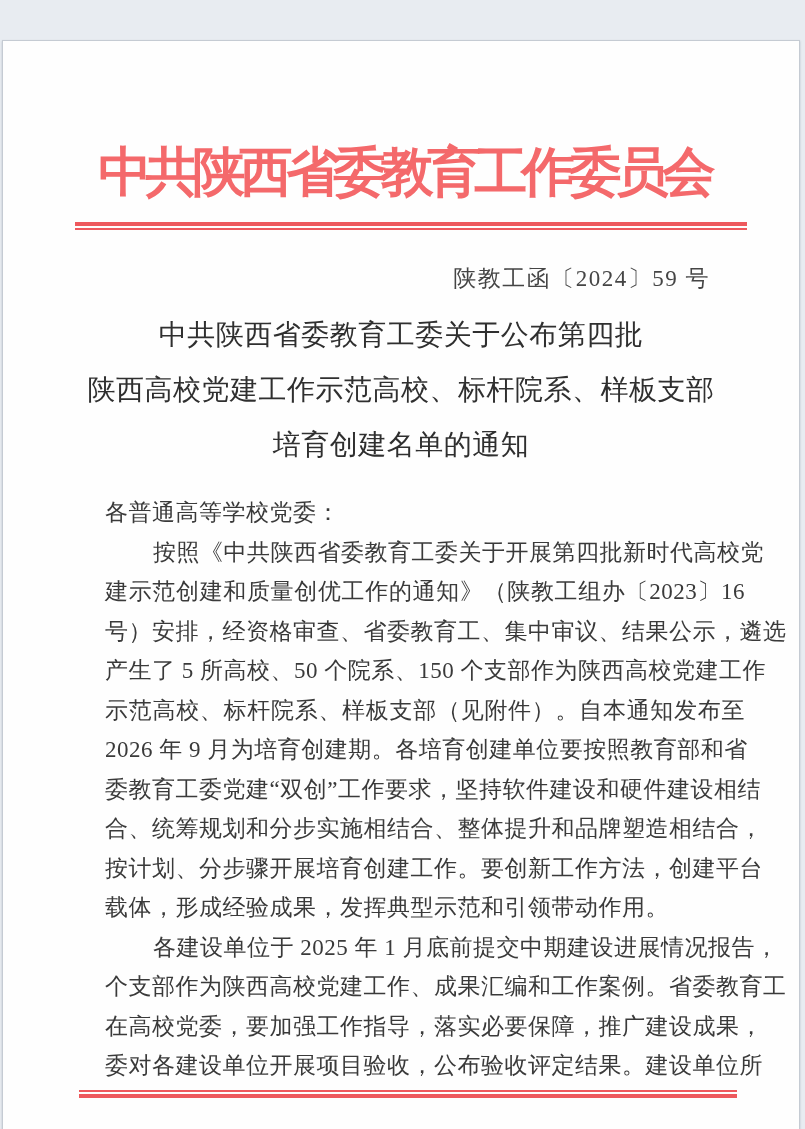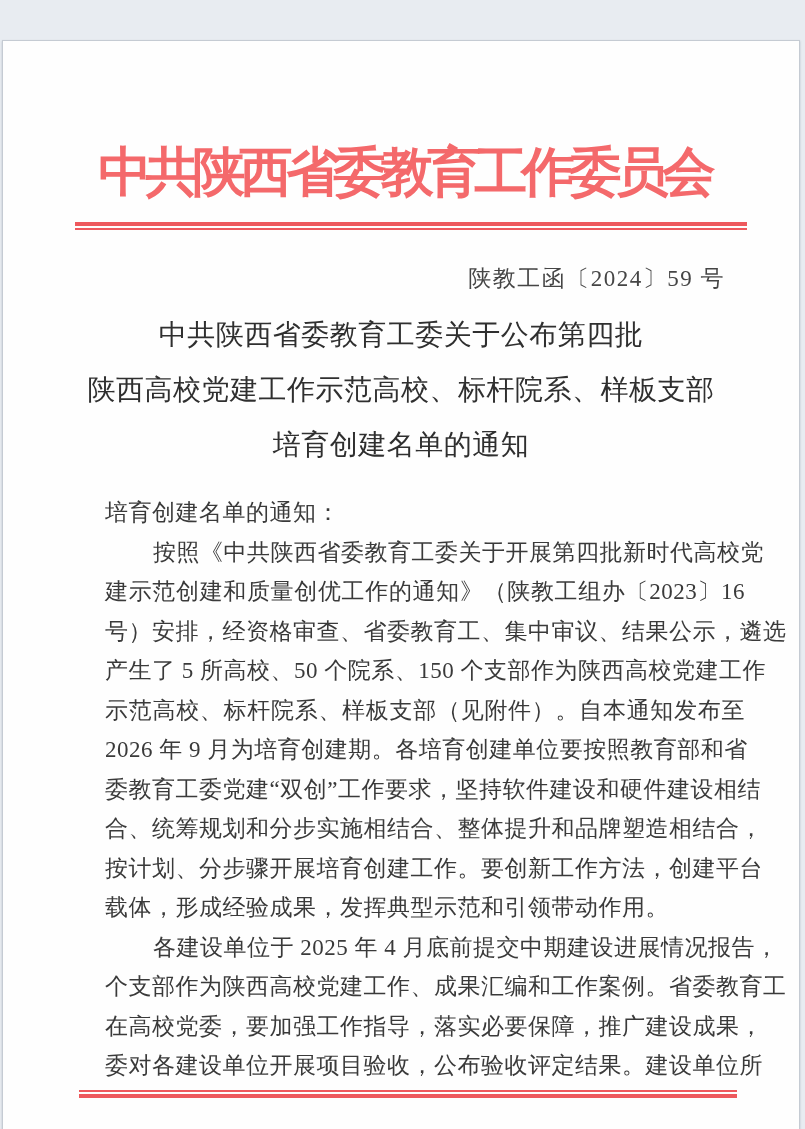--- a/index.html
+++ b/index.html
@@ -36,21 +36,21 @@
   .header-rule {
     position: absolute;
     top: 181px; left: 72px; width: 672px;
     height: 2px;
     background: #fefefe;
     border-top: 4px solid var(--rule_red, #ee595d);
     border-bottom: 2px solid var(--rule_red, #ee595d);
   }
   .doc-number {
     position: absolute;
-    top: 222px; right: 74px;
+    top: 222px; right: 89px;
     font-size: 23px;
     letter-spacing: 1.5px;
     color: #454545;
     white-space: nowrap;
   }
   .title {
     position: absolute;
     top: 266px; left: 0; width: 100%;
     text-align: center;
     font-size: 28px;
@@ -97,32 +97,32 @@
 
   <div class="doc-number">陕教工函〔2024〕59 号</div>
 
   <div class="title">
     <div>中共陕西省委教育工委关于公布第四批</div>
     <div>陕西高校党建工作示范高校、标杆院系、样板支部</div>
     <div>培育创建名单的通知</div>
   </div>
 
   <div class="body-text">
-    <div class="line left">培育创建名单的通知：</div>
+    <div class="line left">各普通高等学校党委：</div>
     <div class="line indent">按照《中共陕西省委教育工委关于开展第四批新时代高校党</div>
     <div class="line">建示范创建和质量创优工作的通知》（陕教工组办〔2023〕16</div>
     <div class="line">号）安排，经资格审查、省委教育工、集中审议、结果公示，遴选</div>
     <div class="line">产生了 5 所高校、50 个院系、150 个支部作为陕西高校党建工作</div>
     <div class="line">示范高校、标杆院系、样板支部（见附件）。自本通知发布至</div>
     <div class="line">2026 年 9 月为培育创建期。各培育创建单位要按照教育部和省</div>
     <div class="line">委教育工委党建“双创”工作要求，坚持软件建设和硬件建设相结</div>
     <div class="line">合、统筹规划和分步实施相结合、整体提升和品牌塑造相结合，</div>
     <div class="line">按计划、分步骤开展培育创建工作。要创新工作方法，创建平台</div>
     <div class="line left">载体，形成经验成果，发挥典型示范和引领带动作用。</div>
-    <div class="line indent">各建设单位于 2025 年 4 月底前提交中期建设进展情况报告，</div>
+    <div class="line indent">各建设单位于 2025 年 1 月底前提交中期建设进展情况报告，</div>
     <div class="line">个支部作为陕西高校党建工作、成果汇编和工作案例。省委教育工</div>
     <div class="line">在高校党委，要加强工作指导，落实必要保障，推广建设成果，</div>
     <div class="line">委对各建设单位开展项目验收，公布验收评定结果。建设单位所</div>
   </div>
 
   <div class="footer-rule"></div>
 
 </div>
 
 </body></html>

